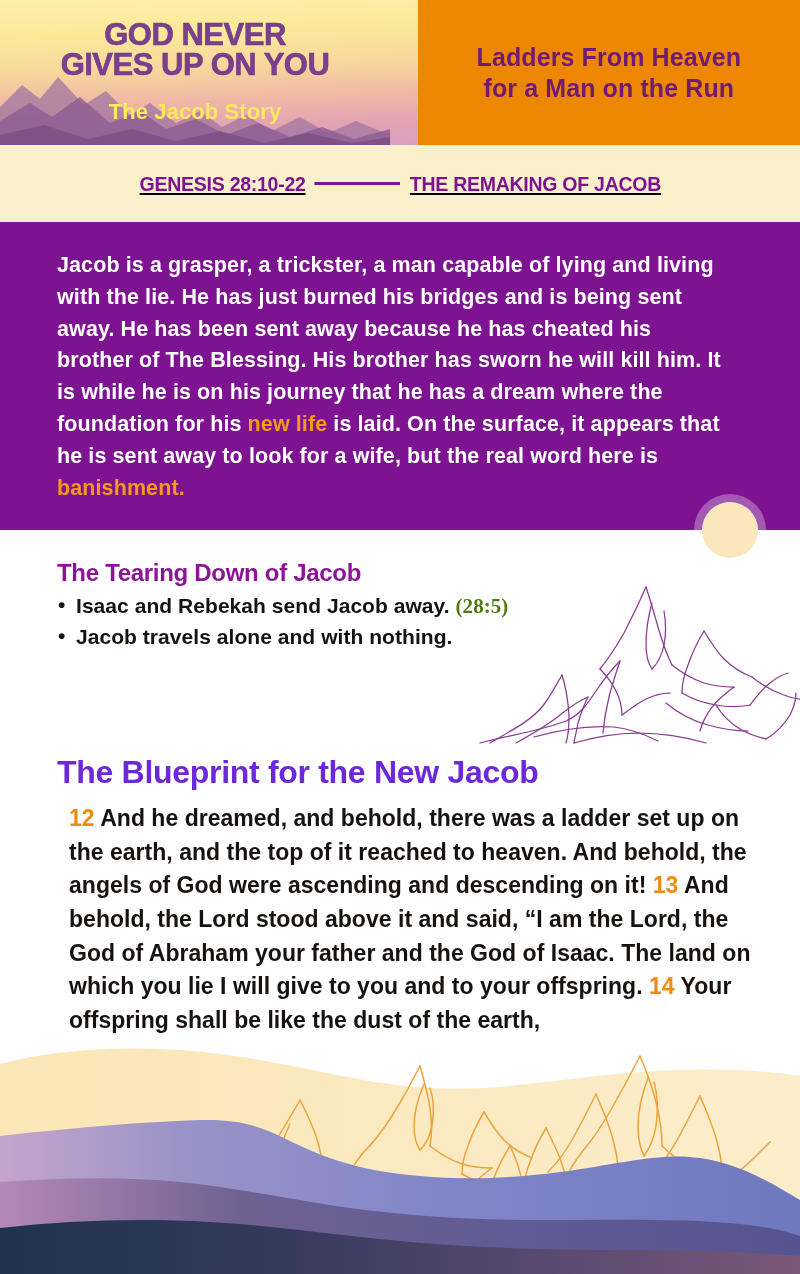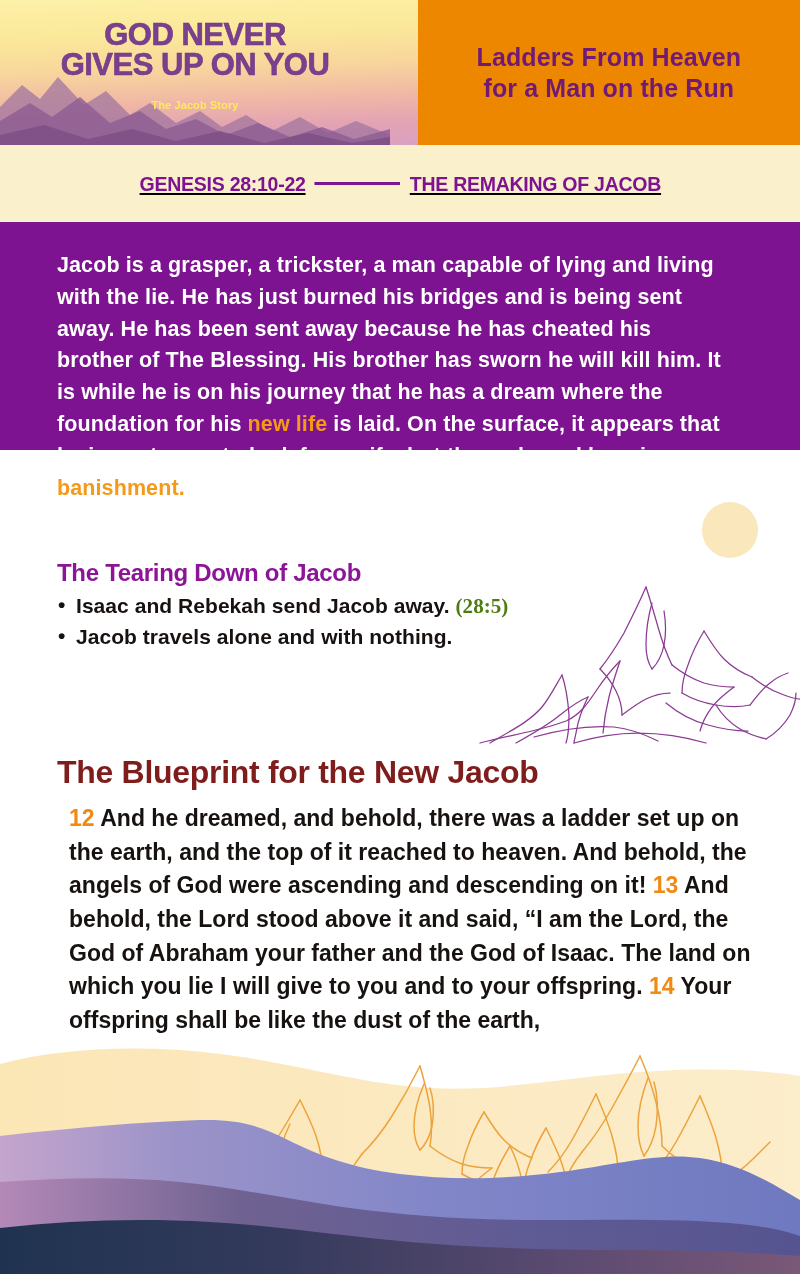--- a/index.html
+++ b/index.html
@@ -60,21 +60,21 @@
     color: #7b3f8f;
     text-transform: uppercase;
     -webkit-text-stroke: 0.6px #6d3480;
   }
   .hero-sub {
     position: absolute;
     left: 0; top: 99px;
     width: 390px;
     text-align: center;
     font-weight: bold;
-    font-size: 11px;
+    font-size: 22px;
     color: #ffe95c;
     letter-spacing: 0.1px;
   }
   .hero-right {
     width: 410px; height: 145px;
     background: #ee8700;
     display: flex;
     align-items: center;
     justify-content: center;
   }
@@ -114,21 +114,21 @@
     display: block;
     width: 92px;
     height: 3px;
     background: #7d1391;
   }
 
   
   .intro {
     position: absolute;
     left: 0; top: 222px;
-    width: 800px; height: 228px;
+    width: 800px; height: 308px;
     background: #7d1391;
     overflow: visible;
   }
   .intro p {
     position: absolute;
     left: 57px; top: 28px;
     width: 672px;
     margin: 0;
     color: #ffffff;
     font-weight: bold;
@@ -206,21 +206,21 @@
     font-weight: bold;
   }
 
   .sec2 {
     position: absolute;
     left: 57px; top: 225px;
     width: 700px;
   }
   .h-orange {
     margin: 0 0 8px 0;
-    color: #7f1d1d;
+    color: #6d28d9;
     font-weight: bold;
     font-size: 32px;
     letter-spacing: -0.3px;
     line-height: 1.1;
   }
   .scripture {
     margin: 12px;
     color: #17120f;
     font-weight: bold;
     font-size: 23px;

